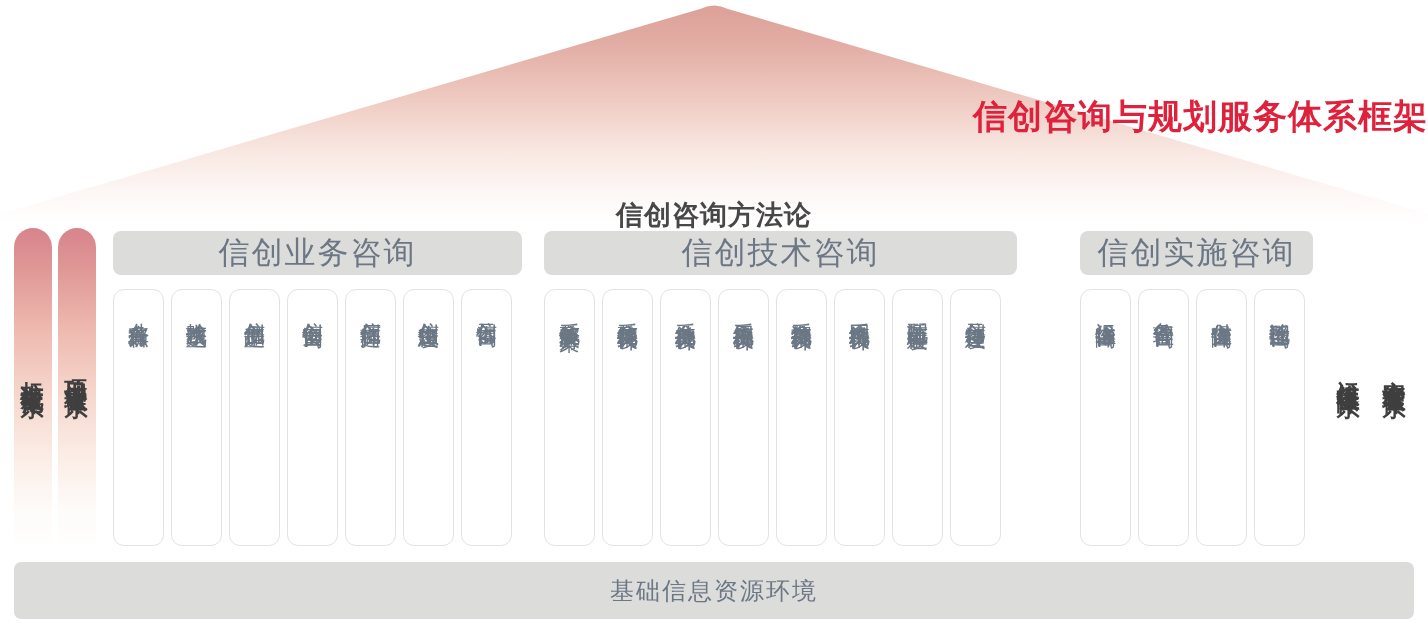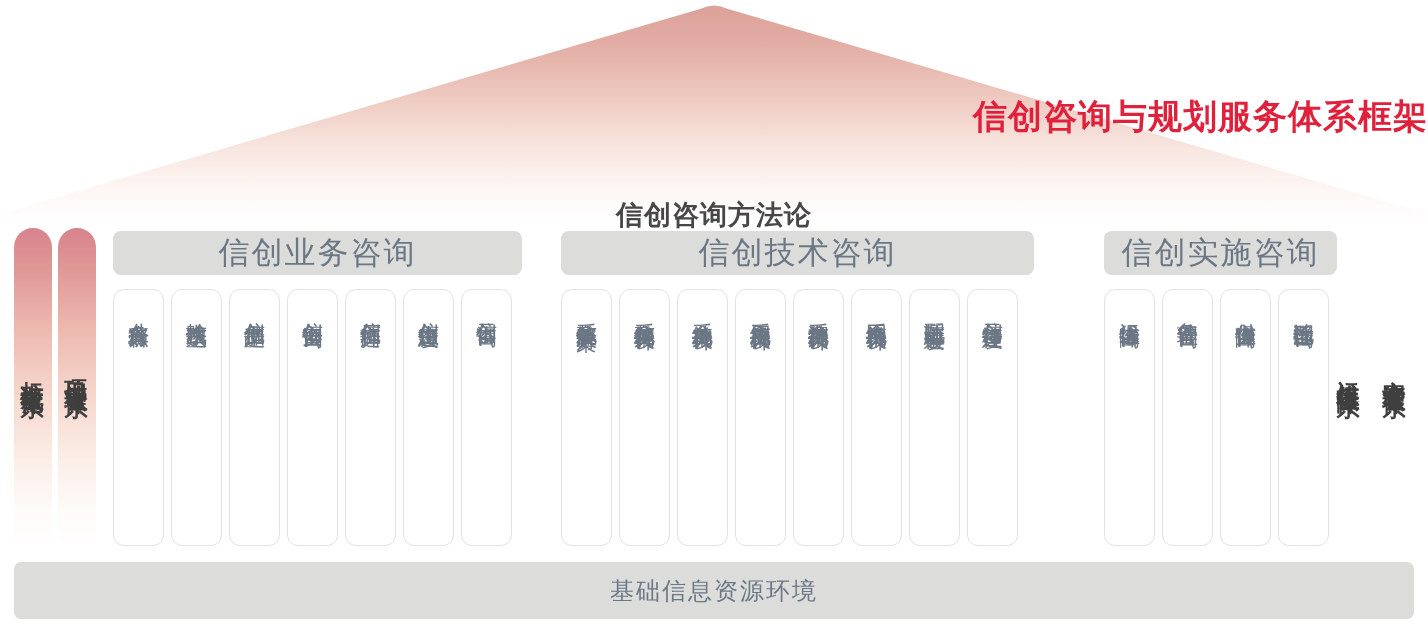--- a/index.html
+++ b/index.html
@@ -219,21 +219,21 @@
         </div>
       <div class="col-card">
           <span class="col-label">信创生态建设</span>
         </div>
       <div class="col-card">
           <span class="col-label">信创云咨询</span>
         </div>
     </div>
   </div>
 
-  <div class="group" style="left:561px; width:473px;">
+  <div class="group" style="left:544px; width:473px;">
     <div class="group-header">信创技术咨询</div>
     <div class="group-cols">
       <div class="col-card">
           <span class="col-label">系统整体解决方案</span>
         </div>
       <div class="col-card">
           <span class="col-label">系统整体架构设计</span>
         </div>
       <div class="col-card">
           <span class="col-label">系统业务架构设计</span>
@@ -249,21 +249,21 @@
         </div>
       <div class="col-card">
           <span class="col-label">适配验证中心建设</span>
         </div>
       <div class="col-card">
           <span class="col-label">信创云迁移建设</span>
         </div>
     </div>
   </div>
 
-  <div class="group" style="left:1080px; width:233px;margin-left:24px;">
+  <div class="group" style="left:1080px; width:233px;">
     <div class="group-header">信创实施咨询</div>
     <div class="group-cols">
       <div class="col-card">
           <span class="col-label">运维保障咨询</span>
         </div>
       <div class="col-card">
           <span class="col-label">备件管理咨询</span>
         </div>
       <div class="col-card">
           <span class="col-label">交付保障咨询</span>

